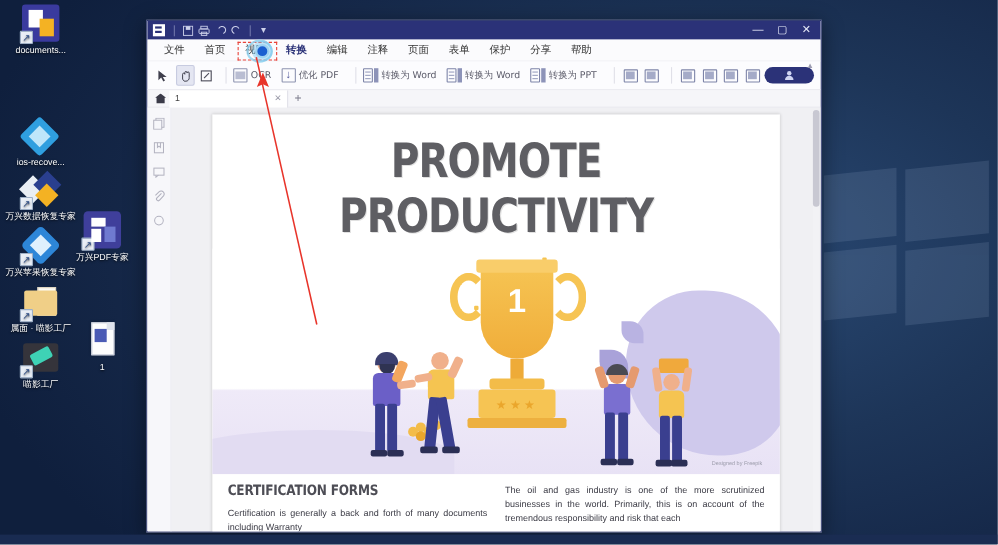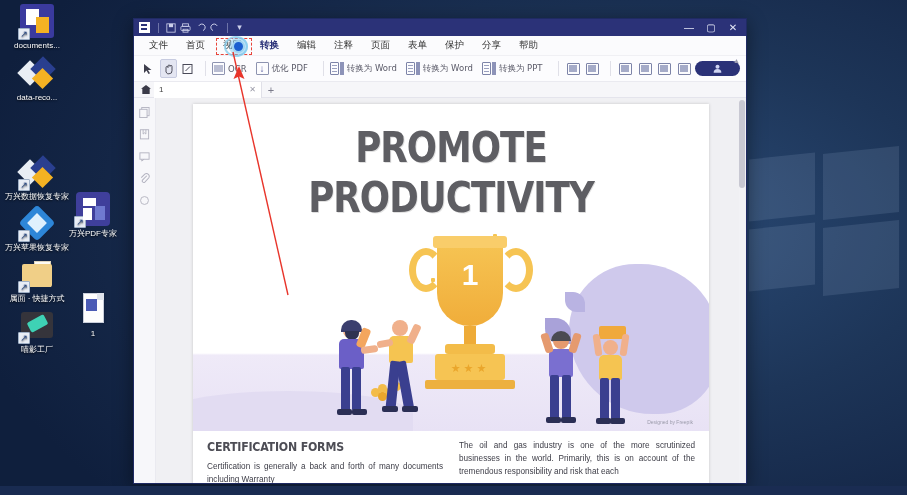--- a/index.html
+++ b/index.html
@@ -277,29 +277,28 @@
       <div class="q4"></div>
   </div>
 
   <div class="dicon" style="left:4px; top:4px;">
     <div class="glyph ic-pdfelement">
       <span class="shortcut-badge">↗</span>
     </div>
     <span class="lbl">documents...</span>
   </div>
 
-  <div class="dicon" style="left:4px; top:56px;">
-    <div class="glyph ic-diamond">
+
+  <div class="dicon" style="left:4px; top:106px;">
+    <div class="glyph ic-blue-d">
       <span class="d1"></span>
         <span class="d2"></span>
-        <span class="d3"></span>
-    </div>
-    <span class="lbl">data-reco...</span>
-  </div>
-
+    </div>
+    <span class="lbl">ios-recove...</span>
+  </div>
 
   <div class="dicon" style="left:4px; top:155px;">
     <div class="glyph ic-diamond">
       <span class="d1"></span>
         <span class="d2"></span>
         <span class="d3"></span>
       <span class="shortcut-badge">↗</span>
     </div>
     <span class="lbl">万兴数据恢复专家</span>
   </div>
@@ -312,21 +311,21 @@
     </div>
     <span class="lbl">万兴苹果恢复专家</span>
   </div>
 
   <div class="dicon" style="left:4px; top:257px;">
     <div class="glyph ic-folder">
       <span class="fp"></span>
         <span class="ft"></span>
       <span class="shortcut-badge">↗</span>
     </div>
-    <span class="lbl">属面 · 快捷方式</span>
+    <span class="lbl">属面 · 喵影工厂</span>
   </div>
 
   <div class="dicon" style="left:4px; top:308px;">
     <div class="glyph ic-green">
       <span class="bg"></span>
         <span class="bar"></span>
       <span class="shortcut-badge">↗</span>
     </div>
     <span class="lbl">喵影工厂</span>
   </div>

